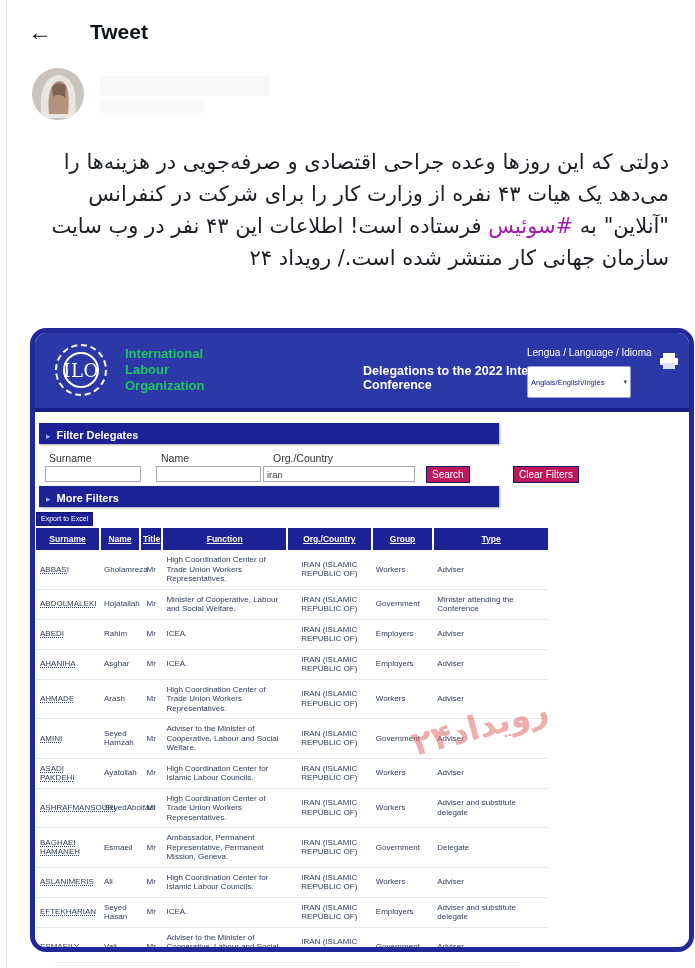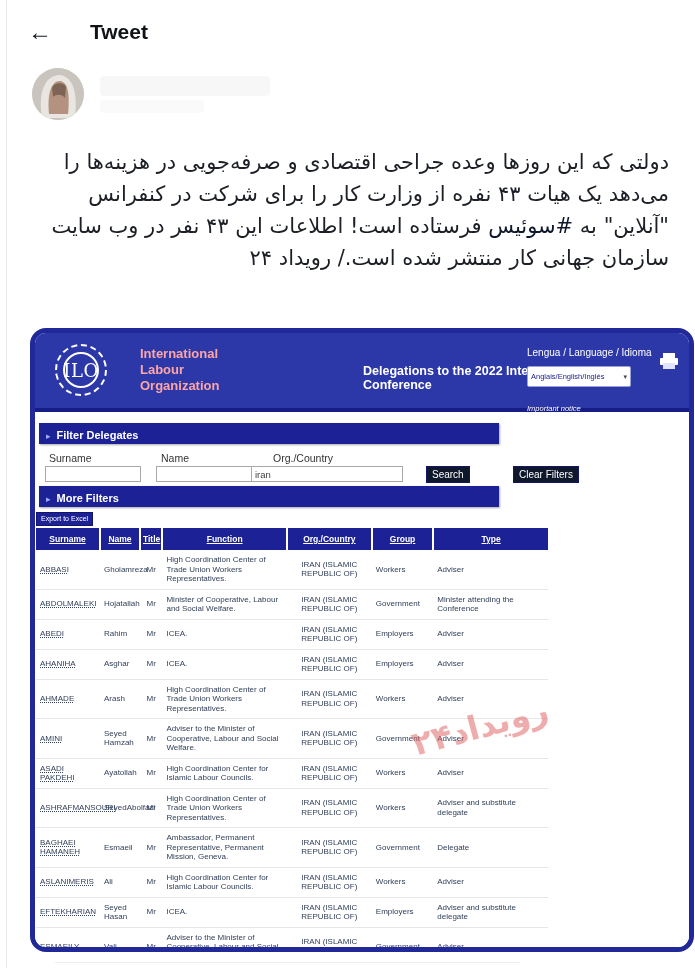--- a/index.html
+++ b/index.html
@@ -20,44 +20,44 @@
   .name-ph1{position:absolute;left:100px;top:76px;width:170px;height:20px;background:#f7f7f7;border-radius:4px;}
   .name-ph2{position:absolute;left:100px;top:100px;width:104px;height:13px;background:#fafafa;border-radius:4px;}
 
   
   .tweet-text{
     position:absolute;left:27px;top:146px;width:642px;
     direction:rtl;text-align:right;
     font-family:"DejaVu Sans",sans-serif;
     font-size:21px;line-height:32px;color:#1c2026;
   }
-  .hashtag{color:#0f172a;text-decoration:none;cursor:pointer;}
+  .hashtag{color:#a21caf;text-decoration:none;cursor:pointer;}
 
   
   .card{
     position:absolute;left:30px;top:328px;width:664px;height:624px;
     border:5px solid #20289a;border-radius:16px;background:#ffffff;overflow:hidden;
     box-sizing:border-box;
   }
   .ilo-header{position:relative;width:100%;height:75px;background:#2c37a8;border-bottom:4px solid #161d86;}
   .ilo-logo{
     position:absolute;left:20px;top:11px;width:52px;height:52px;border-radius:50%;
     border:2px dashed #ffffff;box-sizing:border-box;display:flex;align-items:center;justify-content:center;
   }
   .ilo-logo-inner{
     width:36px;height:36px;border-radius:50%;border:2px solid #ffffff;box-sizing:border-box;
     display:flex;align-items:center;justify-content:center;
     color:#ffffff;font-family:"DejaVu Serif","Liberation Serif",serif;font-size:18px;letter-spacing:0.5px;
   }
-  .ilo-org{position:absolute;left:90px;top:13px;color:#fca5a5;font-size:13px;font-weight:bold;line-height:16px;margin-left:15px;}
+  .ilo-org{position:absolute;left:90px;top:13px;color:#22c55e;font-size:13px;font-weight:bold;line-height:16px;}
   .ilo-page-title{position:absolute;left:328px;top:31px;color:#ffffff;font-size:12.5px;font-weight:600;}
   .lang-block{position:absolute;left:492px;top:14px;width:130px;color:#ffffff;}
   .lang-label{font-size:10px;margin-bottom:8px;}
   .lang-select{
-    width:104px;height:21px;background:#ffffff;border:1px solid #9aa1d8;border-radius:2px;
+    width:104px;height:32px;background:#ffffff;border:1px solid #9aa1d8;border-radius:2px;
     font-size:7.5px;color:#1c2296;display:flex;align-items:center;justify-content:space-between;
     padding:0 3px;box-sizing:border-box;cursor:pointer;
   }
   .lang-caret{font-size:7px;color:#444;}
   .notice-link{display:inline-block;margin-top:17px;font-size:7.5px;font-style:italic;color:#ffffff;text-decoration:underline;cursor:pointer;}
   .printer{position:absolute;right:10px;top:20px;width:20px;height:16px;cursor:pointer;}
 
   .ilo-content{position:relative;width:654px;height:536px;background:#ffffff;}
 
   .section-bar{
@@ -68,21 +68,21 @@
   .bar-arrow{color:#9fb0ff;font-size:9px;margin:0 6px 0 7px;}
   .bar-filter{top:11px;}
   .bar-more{top:74px;}
 
   .f-label{position:absolute;font-size:10.5px;color:#333;}
   .f-input{
     position:absolute;height:16px;background:#ffffff;border:1px solid #a9a9a9;
     font-size:9.5px;color:#444;padding:0 3px;box-sizing:border-box;
   }
   .f-btn{
-    position:absolute;height:17px;background:#0f172a;color:#ffffff;border:1px solid #11156b;
+    position:absolute;height:17px;background:#be185d;color:#ffffff;border:1px solid #11156b;
     font-size:10px;line-height:15px;text-align:center;cursor:pointer;box-sizing:border-box;padding:0 5px;
   }
   .export-btn{
     position:absolute;left:1px;top:100px;height:12px;background:#1c2296;color:#ffffff;
     font-size:7px;line-height:12px;padding:0 4px;border:1px solid #11156b;cursor:pointer;
   }
 
   table.delegates{
     position:absolute;left:1px;top:116px;width:512px;border-collapse:collapse;table-layout:fixed;
   }
@@ -162,21 +162,21 @@
   <div class="ilo-content">
 
     <div class="section-bar bar-filter"><span class="bar-arrow">▸</span><span>Filter Delegates</span></div>
 
     <div class="f-label" style="left:14px;top:40px;">Surname</div>
     <div class="f-label" style="left:126px;top:40px;">Name</div>
     <div class="f-label" style="left:238px;top:40px;">Org./Country</div>
 
     <input class="f-input" style="left: 10px; top: 54px; width: 96px;" value="">
     <input class="f-input" style="left: 121px; top: 54px; width: 105px;" value="">
-    <input class="f-input" style="left: 216px; top: 54px; width: 152px;" value="iran">
+    <input class="f-input" style="left: 228px; top: 54px; width: 152px;" value="iran">
     <div class="f-btn" style="left:391px;top:54px;">Search</div>
     <div class="f-btn" style="left:478px;top:54px;">Clear Filters</div>
 
     <div class="section-bar bar-more"><span class="bar-arrow">▸</span><span>More Filters</span></div>
 
     <div class="export-btn">Export to Excel</div>
 
     <table class="delegates">
       <colgroup>
         <col style="width:12.5%">

